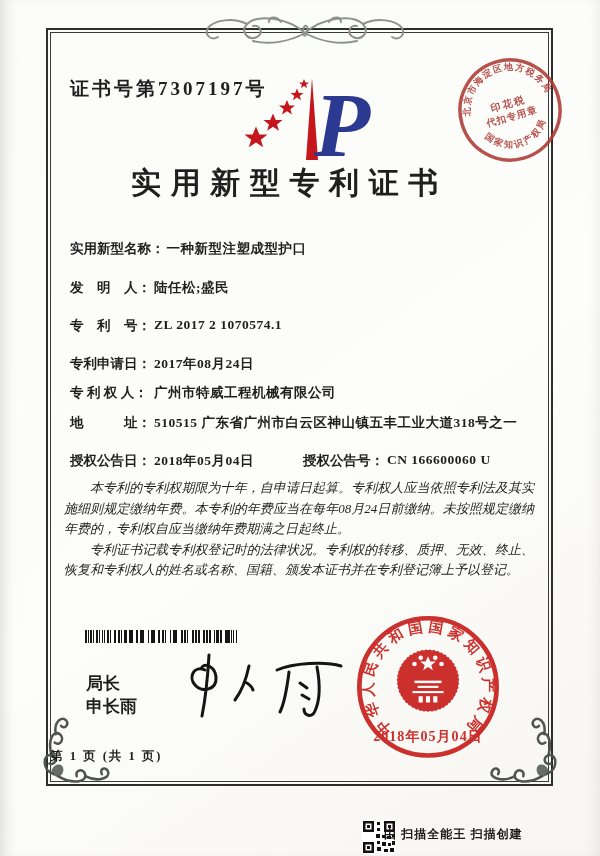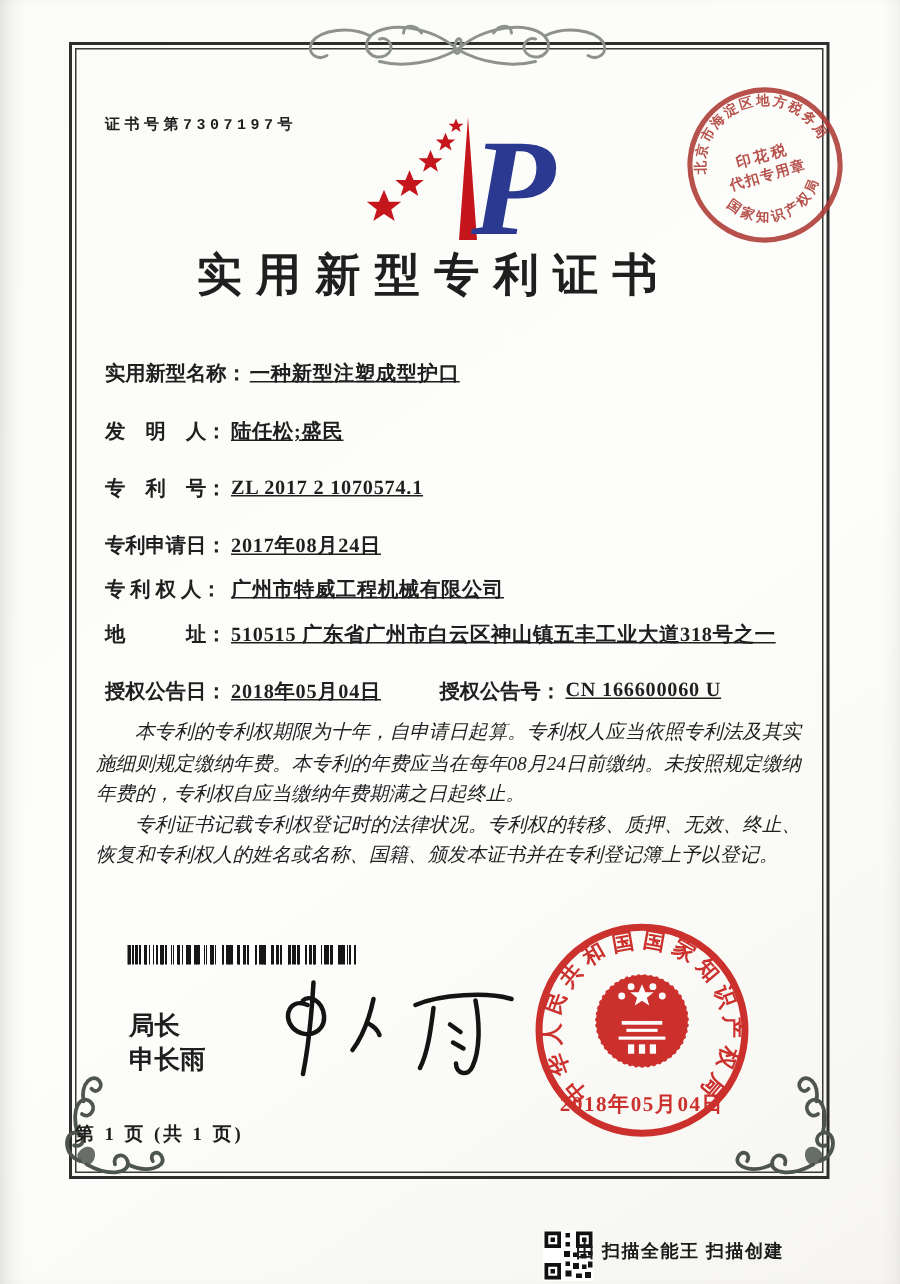--- a/index.html
+++ b/index.html
@@ -6,27 +6,27 @@
   .page{
     position:relative;width:600px;height:856px;overflow:hidden;
     background:linear-gradient(145deg,#fbfbf8 0%,#fdfdfb 55%,#f6f5f1 100%);
     font-family:"Liberation Serif","DejaVu Serif",serif;color:#1f1f1f;
   }
   .page::after{content:"";position:absolute;inset:0;pointer-events:none;
     box-shadow:inset 14px 0 18px -14px rgba(0,0,0,.18), inset -10px 0 16px -12px rgba(0,0,0,.12);}
   .frame{position:absolute;left:50px;top:32px;width:497px;height:748px;border:1px solid #3a3a3a;z-index:1;}
   .frame::before{content:"";position:absolute;inset:-5px;border:2px solid #2e2e2e;}
   .abs{position:absolute;z-index:3;}
-  .cert-no{left:70px;top:76px;font-size:10px;font-weight:bold;letter-spacing:3px;font-family:Liberation Mono, monospace;}
+  .cert-no{left:70px;top:76px;font-size:19px;font-weight:bold;letter-spacing:3px;}
   .title{left:50px;top:163px;width:479px;text-align:center;font-size:30px;font-weight:bold;letter-spacing:.32em;}
   .field-row{left:70px;width:458px;font-size:13.5px;font-weight:bold;display:flex;}
   .flabel{display:inline-block;min-width:82px;white-space:nowrap;margin-right:2px;}
-  .fvalue{display:inline-block;max-width:372px;letter-spacing:.5px;text-decoration:underline;}
+  .fvalue{display:inline-block;max-width:372px;letter-spacing:.5px;}
   .grant-pair{display:flex;}
-  .grant-pair .pair2{margin-left:39px;display:flex;}
+  .grant-pair .pair2{margin-left:49px;display:flex;}
   .paras{left:64px;top:478px;width:470px;font-size:13px;line-height:20.5px;font-style:italic;font-weight:500;}
   .paras p{margin:0;text-indent:2em;text-align:justify;}
   .barcode{left:85px;top:630px;width:153px;height:13px;
     background:
       repeating-linear-gradient(90deg,#161616 0 2px,rgba(255,255,255,0) 2px 3px,#161616 3px 4px,rgba(255,255,255,0) 4px 8px,#161616 8px 9px,rgba(255,255,255,0) 9px 11px),
       repeating-linear-gradient(90deg,#161616 0 1px,#fff 1px 5px,#161616 5px 7px,#fff 7px 12px,#161616 12px 13px,#fff 13px 17px);}
   .director{left:86px;top:672px;font-size:17px;font-weight:bold;line-height:23px;}
   .footer-page{left:50px;top:748px;width:497px;text-align:left;font-size:12.5px;font-weight:bold;letter-spacing:2px;}
   .scan-credit{left:384px;top:826px;font-size:12px;font-weight:bold;letter-spacing:1px;
     font-family:"Liberation Sans","DejaVu Sans",sans-serif;color:#1b1b1b;}

